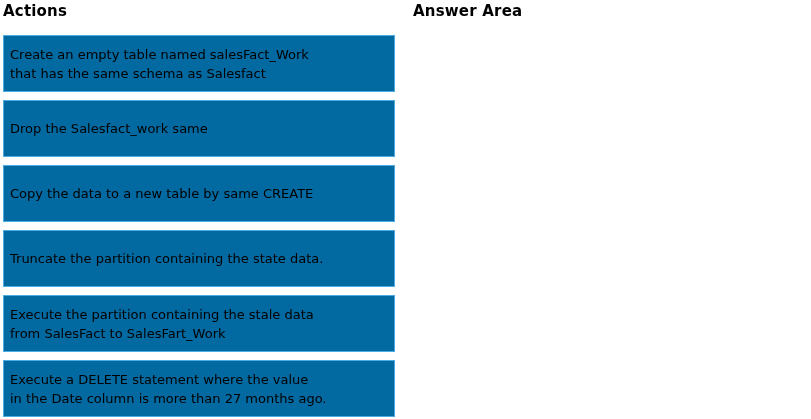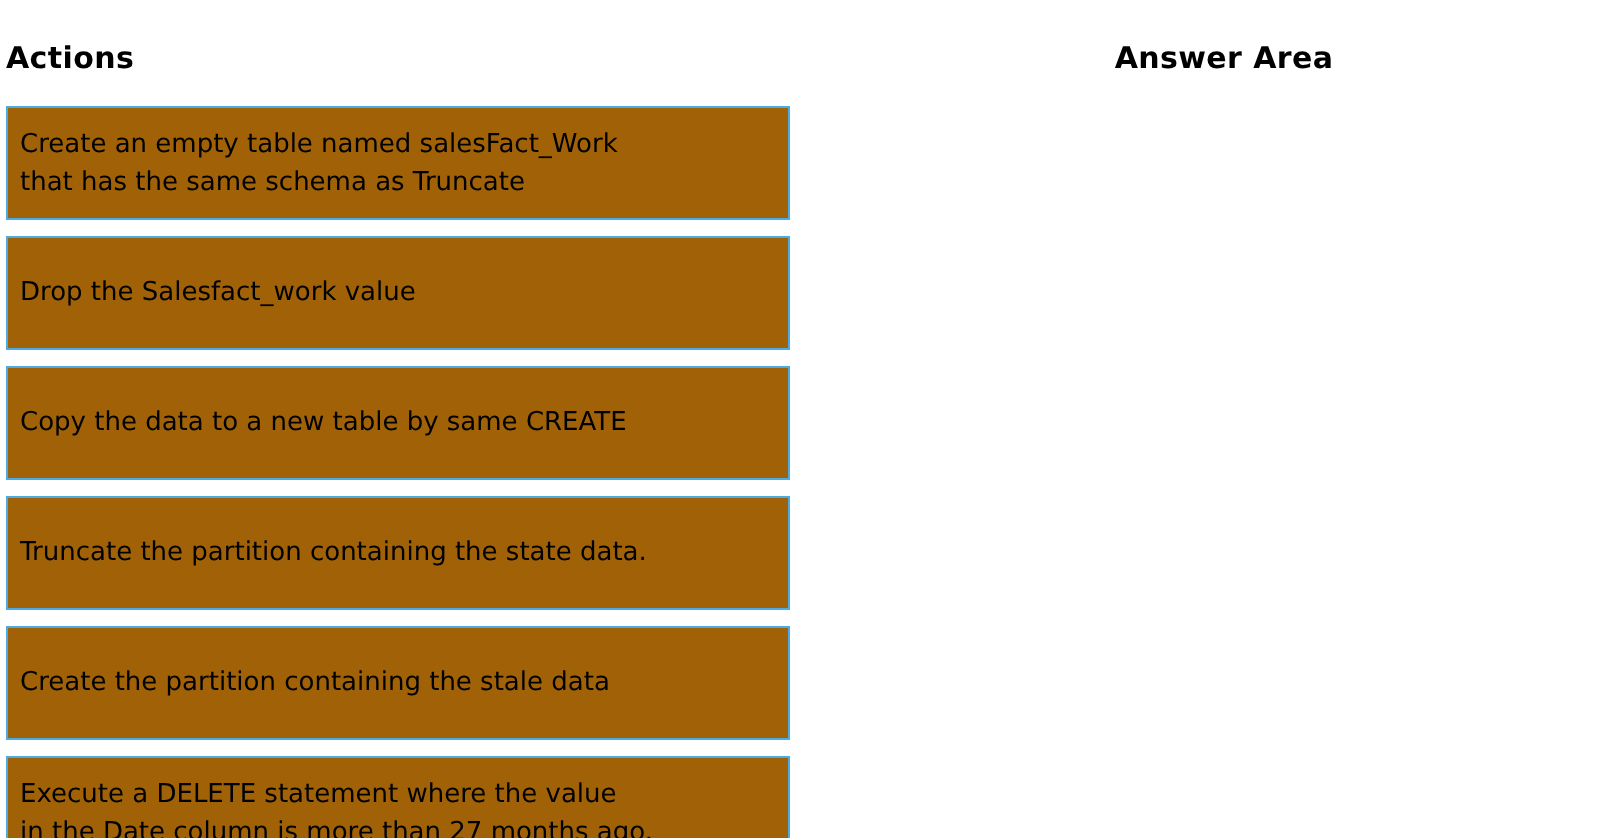--- a/index.html
+++ b/index.html
@@ -9,50 +9,49 @@
     font-family: "DejaVu Sans", "Liberation Sans", sans-serif;
     color: #000000;
   }
   .canvas {
     position: relative;
     width: 811px;
     height: 419px;
     overflow: hidden;
     background: #ffffff;
     box-sizing: border-box;
-    padding: 20px 0 0 3px;
+    padding: 2px 0 0 3px;
   }
   .layout {
     display: flex;
     flex-direction: row;
     align-items: flex-start;
   }
   .col-actions {
     width: 392px;
     flex: 0 0 392px;
     margin-right: 18px;
   }
   .col-answer {
     flex: 1 1 auto;
-    text-align: center;
   }
   .col-header {
     font-size: 15px;
     font-weight: 700;
     line-height: 19px;
     margin: 0 0 14px 0;
     letter-spacing: 0.2px;
   }
   .action-box {
     box-sizing: border-box;
     width: 392px;
     height: 57px;
     margin-bottom: 8px;
     border: 1.5px solid #4dabe3;
-    background: #a16207;
+    background: #0369a1;
     display: flex;
     flex-direction: column;
     justify-content: center;
     padding-left: 6px;
     padding-right: 4px;
     cursor: default;
   }
   .action-box:last-child {
     margin-bottom: 0;
   }
@@ -66,37 +65,38 @@
 <body>
 
 <div class="canvas">
   <div class="layout">
 
     <div class="col-actions">
       <div class="col-header">Actions</div>
 
       <div class="action-box">
         <div class="action-line">Create an empty table named salesFact_Work</div>
-        <div class="action-line">that has the same schema as Truncate</div>
+        <div class="action-line">that has the same schema as Salesfact</div>
       </div>
 
       <div class="action-box">
-        <div class="action-line">Drop the Salesfact_work value</div>
+        <div class="action-line">Drop the Salesfact_work same</div>
       </div>
 
       <div class="action-box">
         <div class="action-line">Copy the data to a new table by same CREATE</div>
       </div>
 
       <div class="action-box">
         <div class="action-line">Truncate the partition containing the state data.</div>
       </div>
 
       <div class="action-box">
-        <div class="action-line">Create the partition containing the stale data</div>
+        <div class="action-line">Execute the partition containing the stale data</div>
+        <div class="action-line">from SalesFact to SalesFart_Work</div>
       </div>
 
       <div class="action-box">
         <div class="action-line">Execute a DELETE statement where the value</div>
         <div class="action-line">in the Date column is more than 27 months ago.</div>
       </div>
     </div>
 
     <div class="col-answer">
       <div class="col-header">Answer Area</div>

